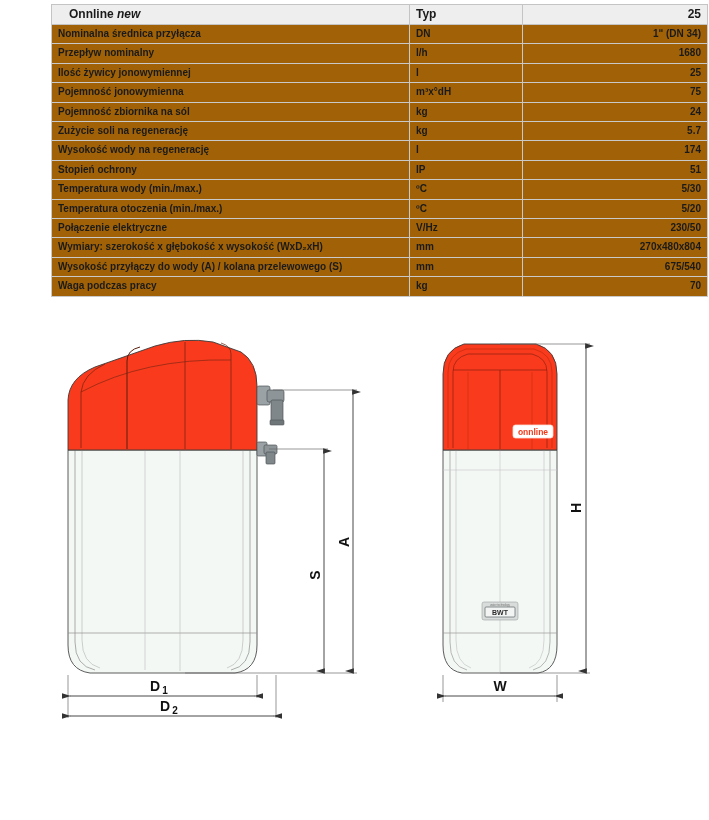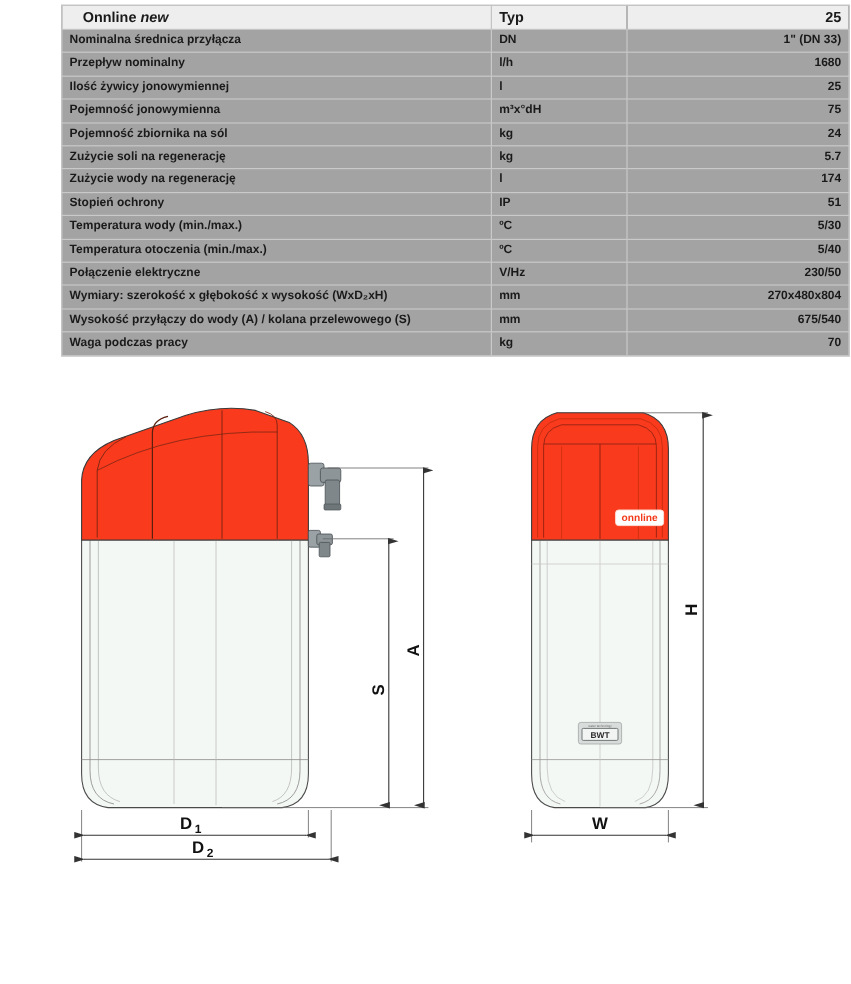--- a/index.html
+++ b/index.html
@@ -20,21 +20,21 @@
   .spec-table-wrap {
     position: absolute;
     left: 51px;
     top: 4px;
     width: 608px;
   }
   table.spec {
     border-collapse: collapse;
     width: 100%;
     table-layout: fixed;
-    background: #a3a3a3;
+    background: #a16207;
   }
   table.spec td, table.spec th {
     border: 1px solid #c9c9c9;
     font-size: 10px;
     font-weight: bold;
     padding: 0 6px;
     height: 18.4px;
     line-height: 18.4px;
     white-space: nowrap;
     overflow: hidden;
@@ -105,21 +105,21 @@
       <tr>
         <th class="col-name"><span>Onnline</span> <span class="hdr-new">new</span></th>
         <th class="col-unit">Typ</th>
         <th class="col-value">25</th>
       </tr>
     </thead>
     <tbody id="spec-body">
         <tr>
           <td class="col-name">Nominalna średnica przyłącza</td>
           <td class="col-unit">DN</td>
-          <td class="col-value">1ʺ (DN 33)</td>
+          <td class="col-value">1ʺ (DN 34)</td>
         </tr>
         <tr>
           <td class="col-name">Przepływ nominalny</td>
           <td class="col-unit">l/h</td>
           <td class="col-value">1680</td>
         </tr>
         <tr>
           <td class="col-name">Ilość żywicy jonowymiennej</td>
           <td class="col-unit">l</td>
           <td class="col-value">25</td>
@@ -133,38 +133,38 @@
           <td class="col-name">Pojemność zbiornika na sól</td>
           <td class="col-unit">kg</td>
           <td class="col-value">24</td>
         </tr>
         <tr>
           <td class="col-name">Zużycie soli na regenerację</td>
           <td class="col-unit">kg</td>
           <td class="col-value">5.7</td>
         </tr>
         <tr>
-          <td class="col-name">Zużycie wody na regenerację</td>
+          <td class="col-name">Wysokość wody na regenerację</td>
           <td class="col-unit">l</td>
           <td class="col-value">174</td>
         </tr>
         <tr>
           <td class="col-name">Stopień ochrony</td>
           <td class="col-unit">IP</td>
           <td class="col-value">51</td>
         </tr>
         <tr>
           <td class="col-name">Temperatura wody (min./max.)</td>
           <td class="col-unit">ºC</td>
           <td class="col-value">5/30</td>
         </tr>
         <tr>
           <td class="col-name">Temperatura otoczenia (min./max.)</td>
           <td class="col-unit">ºC</td>
-          <td class="col-value">5/40</td>
+          <td class="col-value">5/20</td>
         </tr>
         <tr>
           <td class="col-name">Połączenie elektryczne</td>
           <td class="col-unit">V/Hz</td>
           <td class="col-value">230/50</td>
         </tr>
         <tr>
           <td class="col-name">Wymiary: szerokość x głębokość x wysokość (WxD₂xH)</td>
           <td class="col-unit">mm</td>
           <td class="col-value">270x480x804</td>

